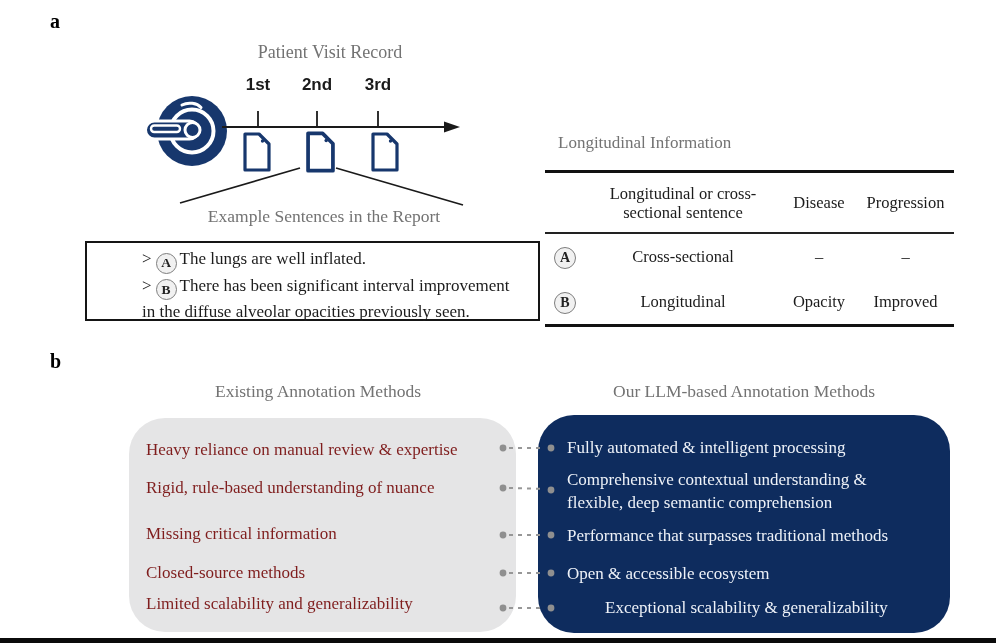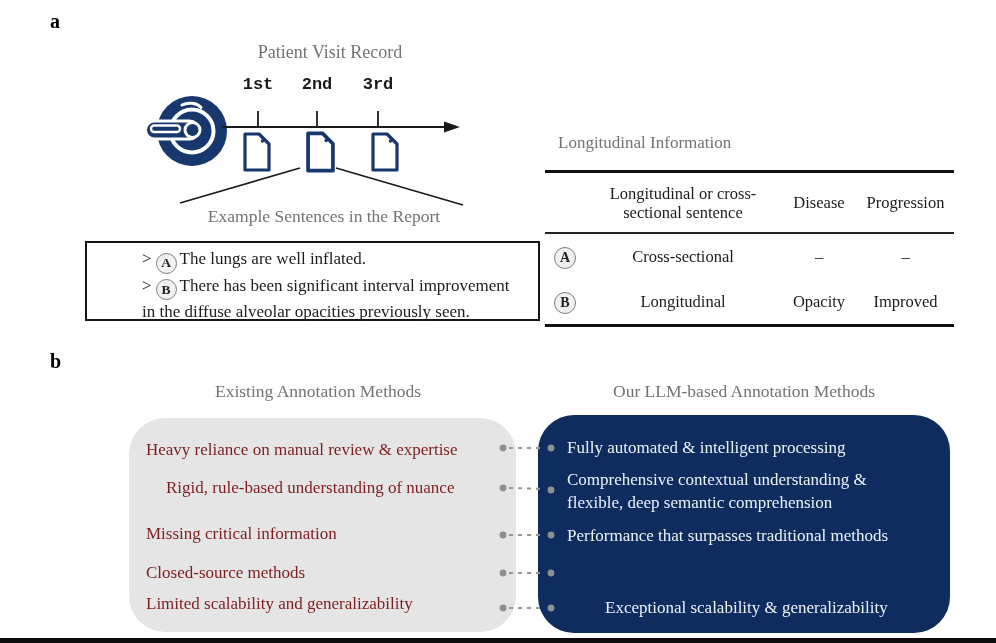--- a/index.html
+++ b/index.html
@@ -5,21 +5,21 @@
   html,body{margin:0;padding:0;background:#fff;}
   .page{position:relative;width:996px;height:643px;background:#fff;overflow:hidden;
         font-family:"Liberation Serif",serif;color:#111;}
   .abs{position:absolute;}
   .panel-label{font-weight:bold;font-size:20px;color:#000;}
   .serif-bold{font-weight:normal;color:#737373;}
   .centered{transform:translateX(-50%);white-space:nowrap;}
 
   
   .pvr-title{left:330px;top:42px;font-size:18px;}
-  .visit{font-family:Liberation Mono, monospace;font-weight:bold;font-size:17px;color:#1a1a1a;top:75px;}
+  .visit{font-family:Liberation Sans, sans-serif;font-weight:bold;font-size:17px;color:#1a1a1a;top:75px;}
   .ex-title{left:324px;top:206px;font-size:17.5px;}
   .report-box{left:85px;top:241px;width:437px;height:68px;border:2px solid #151515;
               padding:4px 7px;font-size:17px;line-height:24px;color:#1c1c1c;}
   .rline{white-space:nowrap;margin-left:48px;}
   .pfx{margin-right:4px;}
   .badge{display:inline-flex;align-items:center;justify-content:center;width:19px;height:19px;
          border:1.6px solid #7e7e7e;border-radius:50%;background:#f1f1f1;font-weight:bold;
          font-size:13.5px;color:#222;vertical-align:-3px;margin-right:3px;}
 
   
@@ -113,28 +113,29 @@
     </div>
   </div>
 
   <div class="abs serif-bold centered b-left-title">Existing Annotation Methods</div>
   <div class="abs serif-bold centered b-right-title">Our LLM-based Annotation Methods</div>
 
   <div class="abs gray-box" style="background:#e5e5e6;"></div>
   <div class="abs blue-box" style="background:#0e2c5e;"></div>
 
   <div class="abs l-item" style="top:438px;">Heavy reliance on manual review &amp; expertise</div>
-  <div class="abs l-item" style="top:476px;margin-left:20px;">Rigid, rule-based understanding of nuance</div>
+  <div class="abs l-item" style="top:476px;">Rigid, rule-based understanding of nuance</div>
   <div class="abs l-item" style="top:522px;">Missing critical information</div>
   <div class="abs l-item" style="top:561px;">Closed-source methods</div>
   <div class="abs l-item" style="top:592px;">Limited scalability and generalizability</div>
 
   <div class="abs r-item" style="top:436px;">Fully automated &amp; intelligent processing</div>
   <div class="abs r-item two" style="top:468px;">Comprehensive contextual understanding &amp; flexible, deep semantic comprehension</div>
   <div class="abs r-item" style="top:524px;">Performance that surpasses  traditional methods</div>
+  <div class="abs r-item" style="top:562px;">Open &amp; accessible ecosystem</div>
   <div class="abs r-item" style="top:596px;margin-left:38px;">Exceptional scalability &amp; generalizability</div>
 
   <div class="abs bottom-bar"></div>
 
   <svg class="overlay" width="996" height="643" viewBox="0 0 996 643">
 
     <g>
       <line x1="222" y1="127" x2="448" y2="127" stroke="#1a1a1a" stroke-width="1.8"></line>
       <polygon points="444,121.5 460,127 444,132.5" fill="#1a1a1a"></polygon>
       <line x1="258" y1="111" x2="258" y2="127" stroke="#1a1a1a" stroke-width="1.8"></line>

